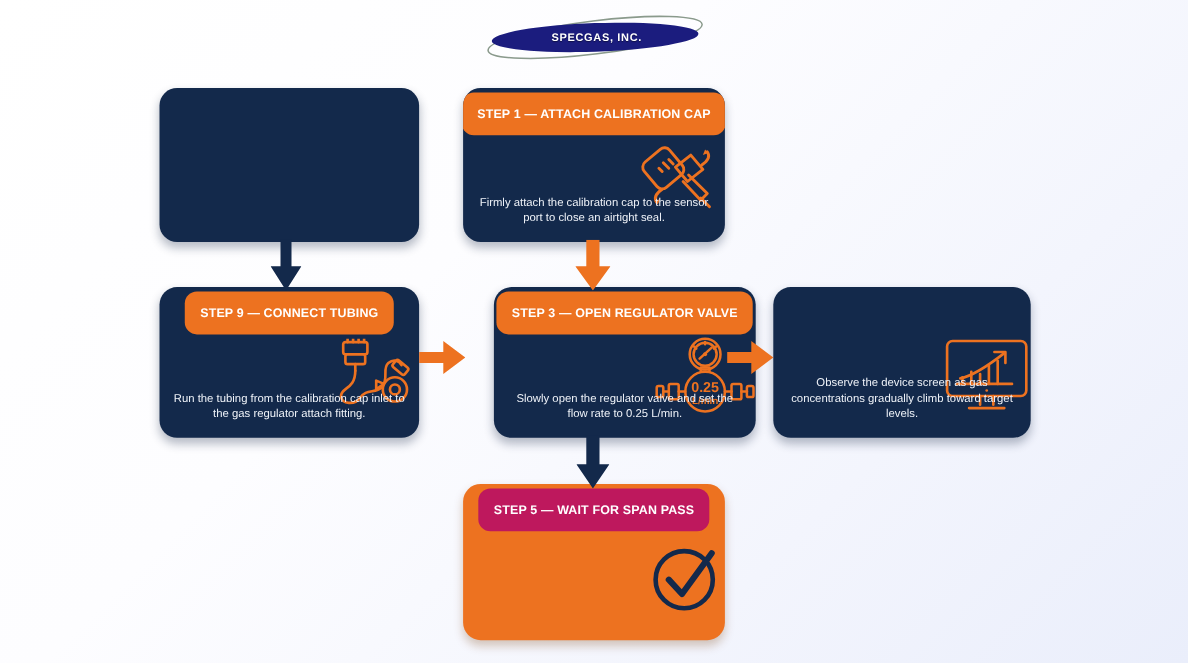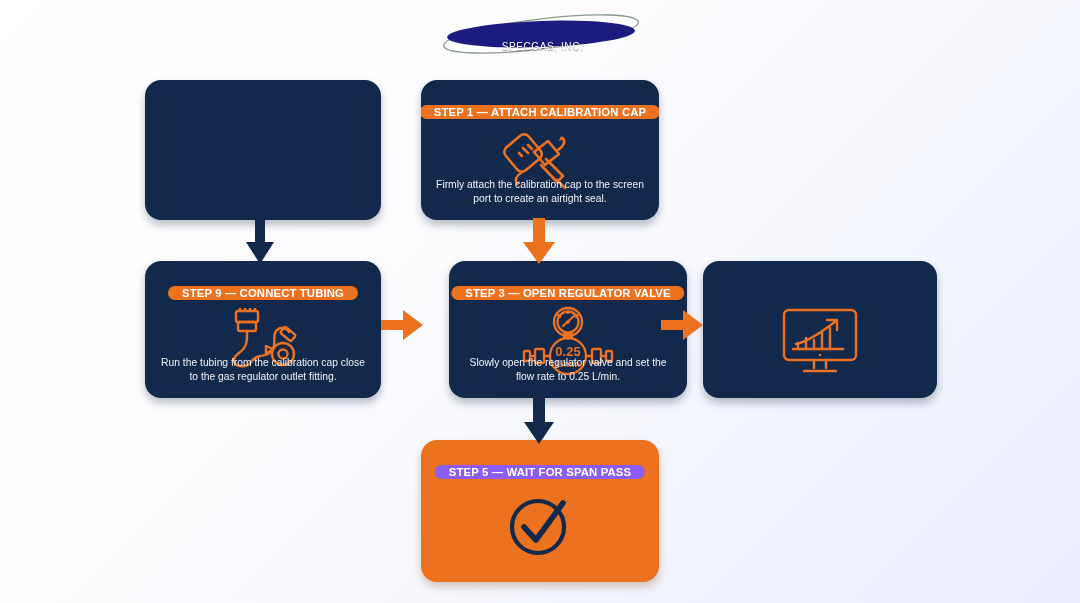--- a/index.html
+++ b/index.html
@@ -15,64 +15,64 @@
 
   
   #logo {
     position: absolute;
     left: 438px; top: 8px;
     width: 205px; height: 52px;
   }
   #logo svg { display: block; }
   #logo-text {
     position: absolute;
-    left: 0; top: 12px; width: 205px; height: 52px;
+    left: 0; top: 0; width: 205px; height: 52px;
     display: flex; align-items: center; justify-content: center;
     color: #ffffff;
     font-size: 10px;
-    font-weight: normal;
+    font-weight: bold;
     letter-spacing: 0.6px;
     padding-left: 4px;
     text-shadow: 0 1px 1px rgba(0,0,0,.45);
   }
 
   
   .card {
     position: absolute;
     border-radius: 16px;
     background: #13294B;
     box-shadow: 0 5px 9px rgba(20,35,65,.30);
     overflow: hidden;
   }
   .card.orange { background: #ED7220; box-shadow: 0 5px 9px rgba(120,60,10,.28); }
 
   .pill {
     position: absolute;
     left: 50%;
     transform: translateX(-50%);
-    top: 25px;
-    height: 14px;
+    top: 4px;
+    height: 39px;
     border-radius: 11px;
     background: #ED7220;
     color: #ffffff;
     font-size: 11.3px;
     font-weight: bold;
     letter-spacing: 0.15px;
     display: flex; align-items: center; justify-content: center;
     padding: 0 14px;
     white-space: nowrap;
   }
-  .card.orange .pill { background: #8b5cf6; color:#ffffff; }
+  .card.orange .pill { background: #be185d; color:#ffffff; }
 
   .icon-wrap {
     position: absolute;
     left: 0; right: 0;
     top: 42px;
     height: 78px;
-    display: flex; align-items: center; justify-content: center;
+    display: flex; align-items: center; justify-content: flex-end;
   }
 
   .caption {
     position: absolute;
     left: 12px; right: 12px;
     bottom: 14px;
     text-align: center;
     color: #eef2f8;
     font-size: 10.3px;
     line-height: 1.35;
@@ -120,39 +120,39 @@
       <path d="M33 24 L47 13 L58 26 L44 37 Z"></path>
       <path d="M45 31 L62 48 L56 54 L40 37"></path>
       <path d="M56 52 L64 60"></path>
       <path d="M22 20 l5 5 M27 17 l4 4 M18 25 l3 3"></path>
       <path d="M57 22 q9 -6 5 -12"></path>
       <path d="M60 8 l3 3 -5 2" fill="#ED7220" stroke="none"></path>
       <path d="M21 44 q-9 6 -5 12"></path>
       <path d="M17 58 l-3 -3 5 -2" fill="#ED7220" stroke="none"></path>
     </svg>
   </div>
-  <div class="caption">Firmly attach the calibration cap to the screen port to create an airtight seal.</div>
+  <div class="caption">Firmly attach the calibration cap to the sensor port to close an airtight seal.</div>
 </div>
 
 <div class="card" id="card-step2">
   <div class="pill">STEP 9 — CONNECT TUBING</div>
   <div class="icon-wrap">
     <svg width="84" height="68" viewBox="0 0 84 68" fill="none" stroke="#ED7220" stroke-width="2.4" stroke-linecap="round" stroke-linejoin="round">
       <rect x="15" y="3" width="22" height="11" rx="2"></rect>
       <path d="M19 3 v-3 M24 3 v-3 M29 3 v-3 M34 3 v-3"></path>
       <rect x="17" y="14" width="18" height="9" rx="2"></rect>
       <path d="M26 23 v6"></path>
       <path d="M26 29 C26 46, 13 44, 13 52 C13 60, 26 60, 30 54 C36 45, 44 50, 50 44 C57 37, 50 27, 56 22 C61 18, 66 20, 68 24"></path>
       <rect x="60" y="22" width="14" height="8" rx="2" transform="rotate(40 67 26)"></rect>
       <circle cx="62" cy="46" r="11"></circle>
       <circle cx="62" cy="46" r="4.5"></circle>
       <path d="M52 41 l-7 -3 v8 z"></path>
     </svg>
   </div>
-  <div class="caption">Run the tubing from the calibration cap close to the gas regulator outlet fitting.</div>
+  <div class="caption">Run the tubing from the calibration cap inlet to the gas regulator attach fitting.</div>
 </div>
 
 <div class="card" id="card-step3">
   <div class="pill">STEP 3 — OPEN REGULATOR VALVE</div>
   <div class="icon-wrap">
     <svg width="92" height="72" viewBox="0 0 92 72" fill="none" stroke="#ED7220" stroke-width="2.3" stroke-linecap="round" stroke-linejoin="round">
 
       <circle cx="46" cy="16" r="14"></circle>
       <circle cx="46" cy="16" r="10.5"></circle>
       <path d="M41 20 L52 10"></path>
@@ -186,20 +186,21 @@
       <circle cx="40" cy="48" r="1.2" fill="#ED7220" stroke="none"></circle>
       <path d="M34 53 v8 M46 53 v8 M24 64 h32"></path>
 
       <path d="M18 42 v-6 M26 42 v-11 M34 42 v-9 M42 42 v-17 M50 42 v-21"></path>
       <path d="M13 42 h50"></path>
 
       <path d="M16 37 C26 35, 38 28, 56 14"></path>
       <path d="M47 13 h10 v10"></path>
     </svg>
   </div>
+  <div class="caption">Observe the device screen as gas concentrations gradually climb toward target levels.</div>
 </div>
 
 <div class="card orange" id="card-step5">
   <div class="pill">STEP 5 — WAIT FOR SPAN PASS</div>
   <div class="icon-wrap">
     <svg width="70" height="70" viewBox="0 0 70 70" fill="none" stroke="#13294B" stroke-width="4.2" stroke-linecap="round" stroke-linejoin="round">
       <circle cx="33" cy="36" r="26"></circle>
       <path d="M19 36 L31 49 L58 12" stroke-width="5.6"></path>
     </svg>
   </div>

